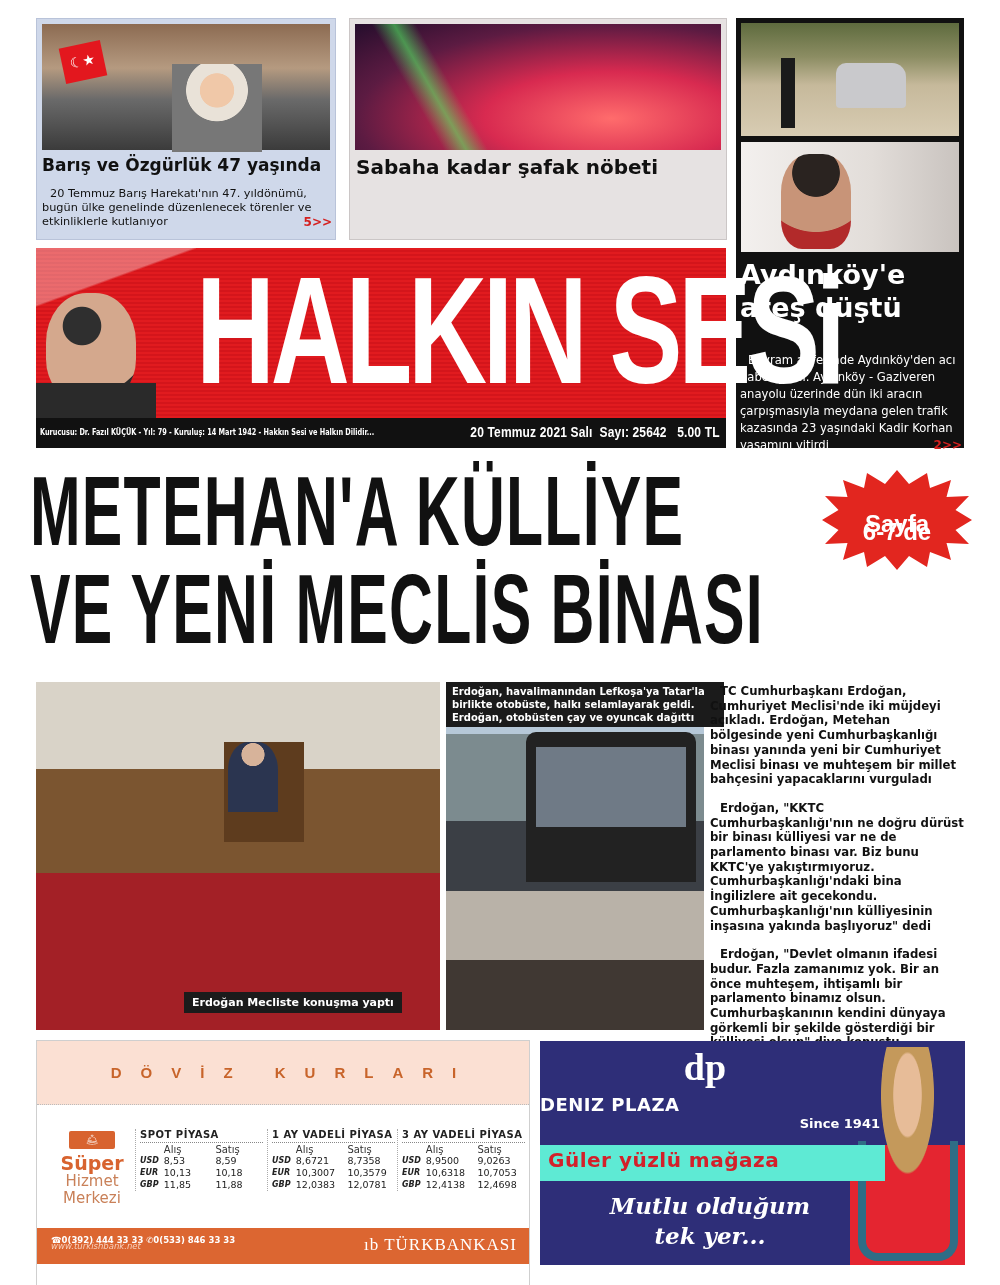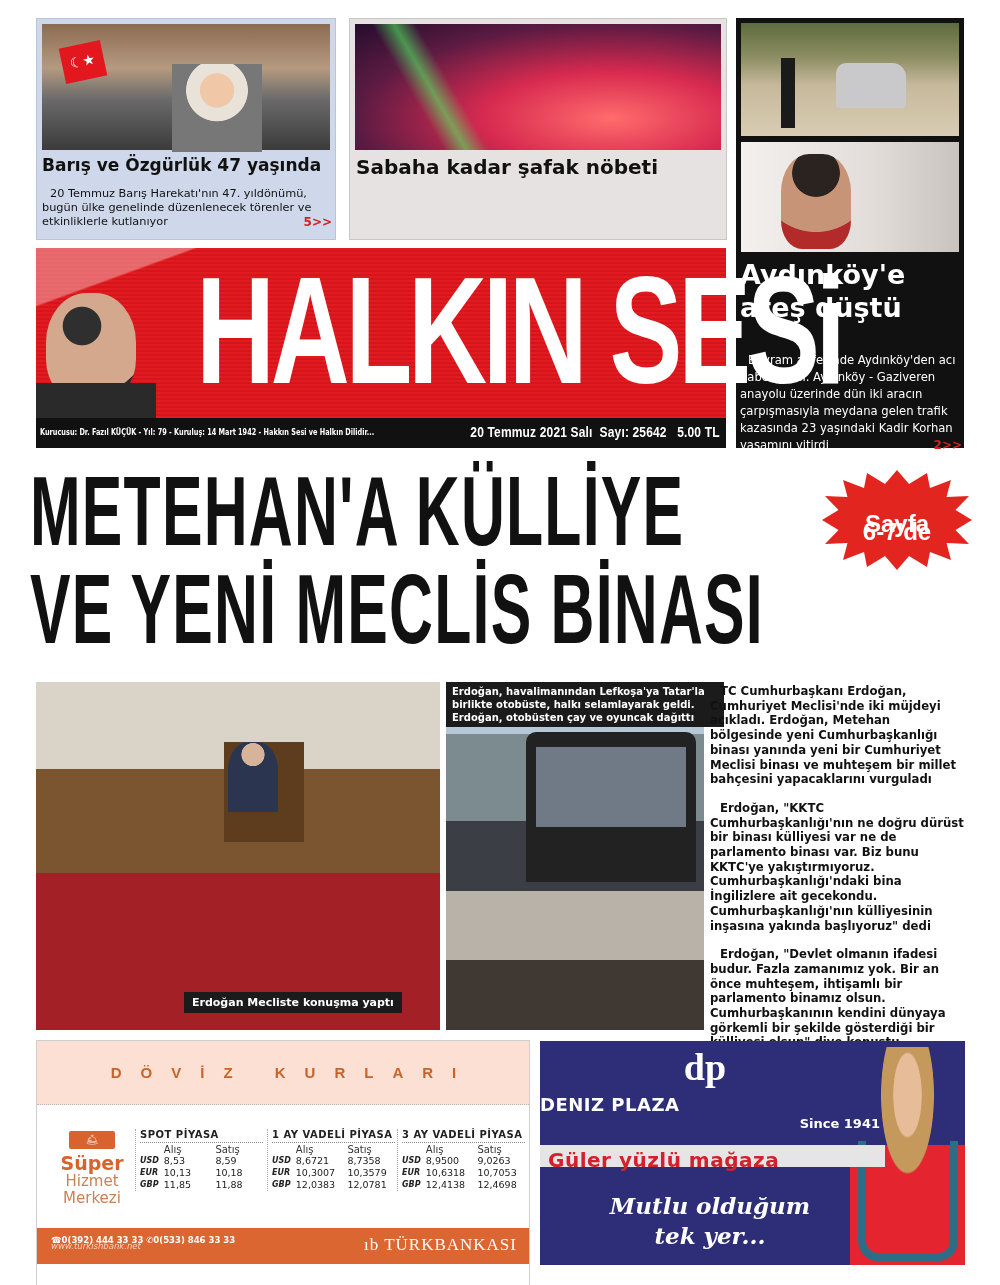--- a/index.html
+++ b/index.html
@@ -71,21 +71,21 @@
 .rate .a{width:52px}.rate .s{width:48px}
 .ad1 .foot{left:0;top:187px;width:492px;height:36px;background:#dc6631;color:#fff}
 .foot .ph{left:14px;top:7px;font-size:8.5px;font-weight:bold;white-space:nowrap}
 .foot .web{left:14px;top:13px;font-size:8.5px;font-style:italic;color:#f7d2bf}
 .foot .tb{right:12px;top:7px;font-family:"Liberation Serif",serif;font-size:17px;letter-spacing:1px;white-space:nowrap}
 
 .ad2{left:540px;top:1041px;width:425px;height:224px;background:#2e2e78}
 .ad2 .dp{left:130px;top:6px;width:70px;height:40px;color:#fff;font-size:38px;font-weight:bold;line-height:40px;font-family:"Liberation Serif",serif;text-align:center}
 .ad2 .name{left:0;top:53px;width:340px;text-align:left;color:#fff;font-weight:bold;font-size:18px;letter-spacing:.5px}
 .ad2 .since{left:0;top:75px;width:340px;text-align:right;color:#fff;font-weight:bold;font-size:13px}
-.ad2 .strip{left:0;top:104px;width:345px;height:22px;background:#e5e5e5;color:#d3202a;font-weight:bold;font-size:20px;line-height:30px;padding-left:8px;letter-spacing:.5px}
+.ad2 .strip{left:0;top:104px;width:345px;height:36px;background:#5eead4;color:#d3202a;font-weight:bold;font-size:20px;line-height:30px;padding-left:8px;letter-spacing:.5px}
 .ad2 .slogan{left:0;top:150px;width:340px;text-align:center;color:#fff;font-family:"DejaVu Serif",serif;font-style:italic;font-weight:bold;font-size:23px;line-height:30px}
 .ad2 .kid{left:310px;top:6px;width:115px;height:218px;background:radial-gradient(ellipse at 50% 22%,#e7bc98 0 17%,#c4995b 18% 32%,transparent 33%),linear-gradient(180deg,transparent 0 45%,#e42530 45%)}
 .ad2 .strap{left:318px;top:100px;width:100px;height:120px;border:8px solid #2f6d86;border-top:none;border-radius:0 0 20px 20px;background:transparent}
 </style>
 </head>
 <body>
 
 <div class="abs story1">
   <div class="abs img">
     <div class="abs flag1"></div>

